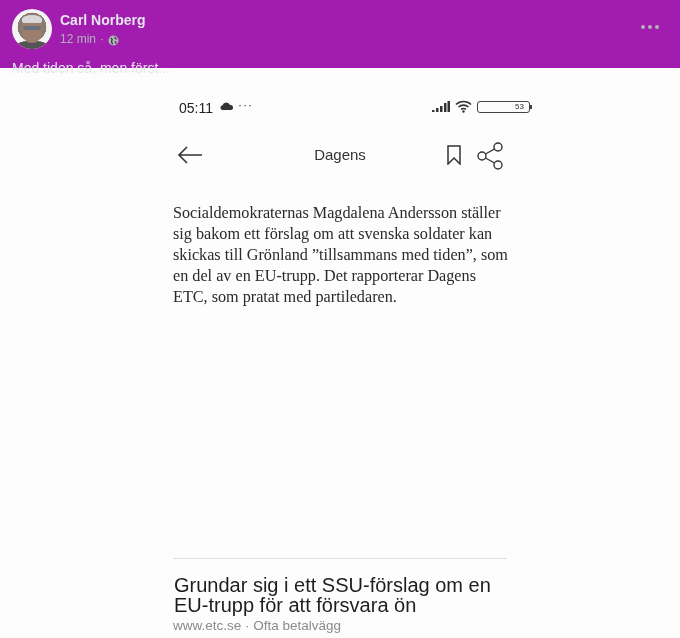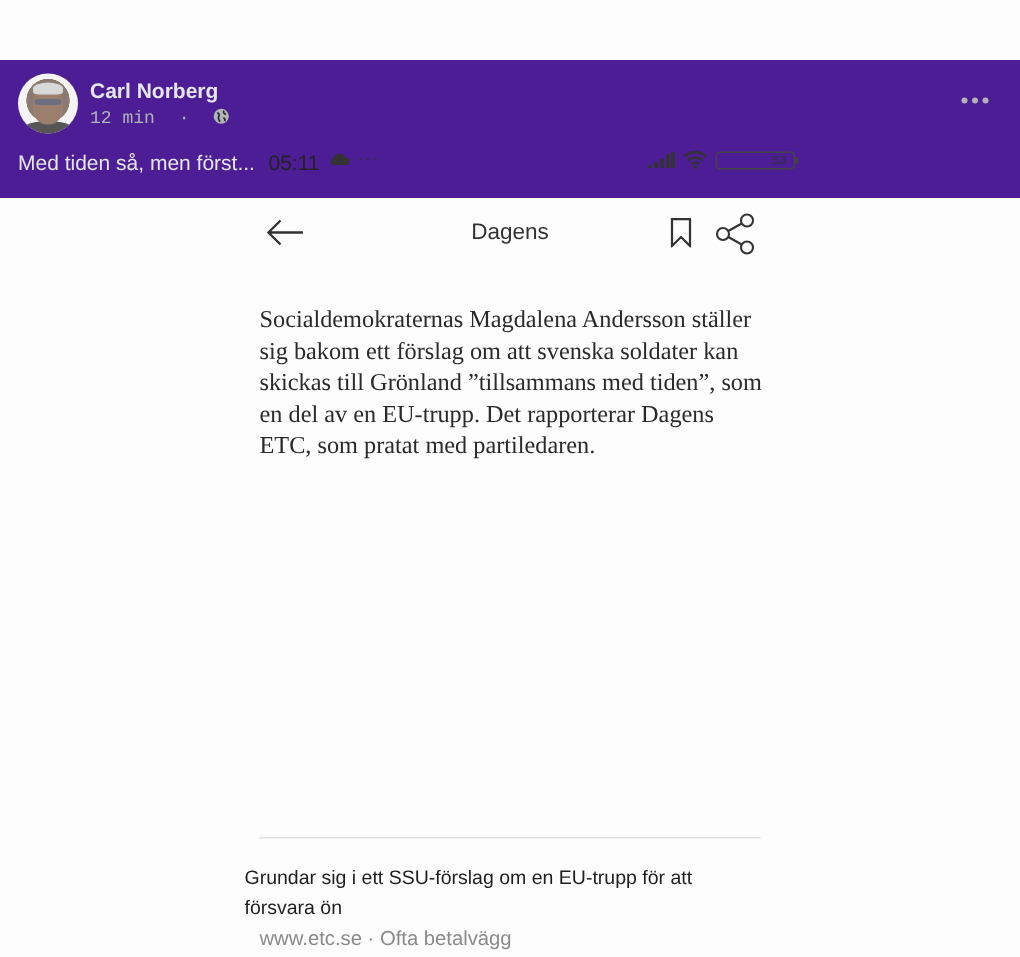--- a/index.html
+++ b/index.html
@@ -3,23 +3,22 @@
 <meta charset="utf-8">
 <style>
   html, body { margin: 0; padding: 0; }
   body {
     width: 680px; height: 638px; overflow: hidden;
     background: #fdfdfd;
     font-family: "Liberation Sans", sans-serif;
     position: relative;
   }
   .fb-header {
-    position: absolute; left: 0; top: 0; width: 680px; height: 92px;
-    background: #4c1d95;
-    margin-top: 40px;
+    position: absolute; left: 0; top: 0; width: 680px; height: 68px;
+    background: #a21caf;
   }
   .avatar {
     position: absolute; left: 12px; top: 9px; width: 40px; height: 40px;
     border-radius: 50%; overflow: hidden;
     background: radial-gradient(circle at 50% 45%, #b89a86 0 30%, #8a7a70 31% 48%, #f4f4f4 49%);
   }
   .avatar .face {
     position: absolute; left: 10px; top: 10px; width: 20px; height: 24px;
     border-radius: 45%; background: #9c7e6c;
   }
@@ -34,21 +33,21 @@
   .avatar .shirt {
     position: absolute; left: 4px; top: 32px; width: 32px; height: 12px;
     background: #555; border-radius: 40% 40% 0 0;
   }
   .author {
     position: absolute; left: 60px; top: 12px;
     color: #e4e6eb; font-weight: bold; font-size: 14px;
   }
   .meta {
     position: absolute; left: 60px; top: 32px;
-    color: #b0b3b8; font-size: 12px; display: flex; align-items: flex-start; gap: 16px; font-family: Liberation Mono, monospace;
+    color: #b0b3b8; font-size: 12px; display: flex; align-items: flex-end; gap: 4px;
   }
   .globe {
     width: 11px; height: 11px; display: inline-block;
   }
   .more-btn {
     position: absolute; left: 636px; top: 18px; width: 28px; height: 18px;
     display: flex; gap: 3px; align-items: center; justify-content: center;
     cursor: pointer;
   }
   .more-btn span { width: 4px; height: 4px; border-radius: 50%; background: #b0b3b8; display: block; }
@@ -82,22 +81,22 @@
     position: absolute; left: 173px; top: 203px; width: 335px;
     font-family: "Liberation Serif", serif; font-size: 16.2px; line-height: 21px;
     color: #2a2a2a;
   }
   .article p { margin: 0; text-indent: 16px; }
   .article p.first { text-indent: 0; }
   .divider {
     position: absolute; left: 173px; top: 558px; width: 334px; height: 1px; background: #e0e0e0;
   }
   .link-title {
-    position: absolute; left: 163px; top: 575px; width: 340px;
-    font-size: 13px; line-height: 20px; color: #1e1e1e; cursor: pointer;
+    position: absolute; left: 174px; top: 575px; width: 340px;
+    font-size: 20px; line-height: 20px; color: #1e1e1e; cursor: pointer;
   }
   .link-meta {
     position: absolute; left: 173px; top: 618px;
     font-size: 13.5px; color: #8a8a8a;
   }
 </style>
 </head>
 <body>
 
 <div class="fb-header">

